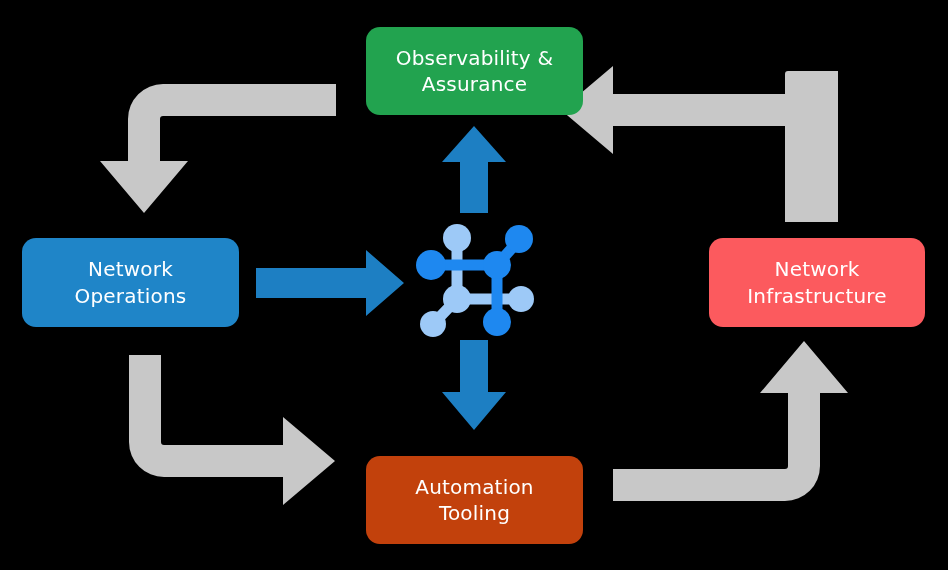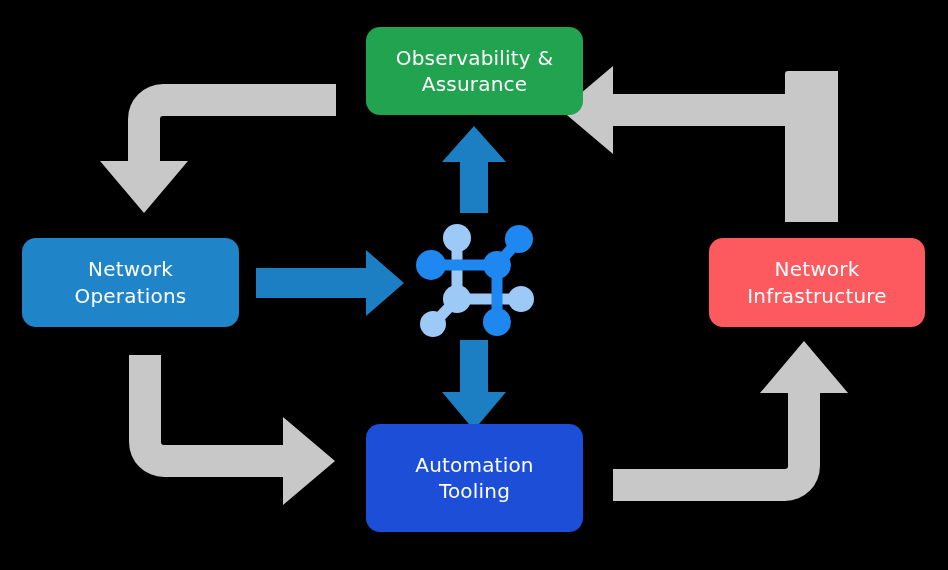--- a/index.html
+++ b/index.html
@@ -49,22 +49,22 @@
   }
   #box-operations {
     left: 22px;   top: 238px; width: 217px; height: 89px;
     background: #1f85c8;
   }
   #box-infrastructure {
     left: 709px;  top: 238px; width: 216px; height: 89px;
     background: #fc5a5e;
   }
   #box-automation {
-    left: 366px;  top: 424px; width: 217px; height: 108px;
-    background: #1d4ed8;
+    left: 366px;  top: 456px; width: 217px; height: 88px;
+    background: #c2410c;
   }
   .box-label { pointer-events: none; }
 </style>
 </head>
 <body>
 
 <div id="stage">
 
   <svg id="diagram-svg" viewBox="0 0 948 570">
 

